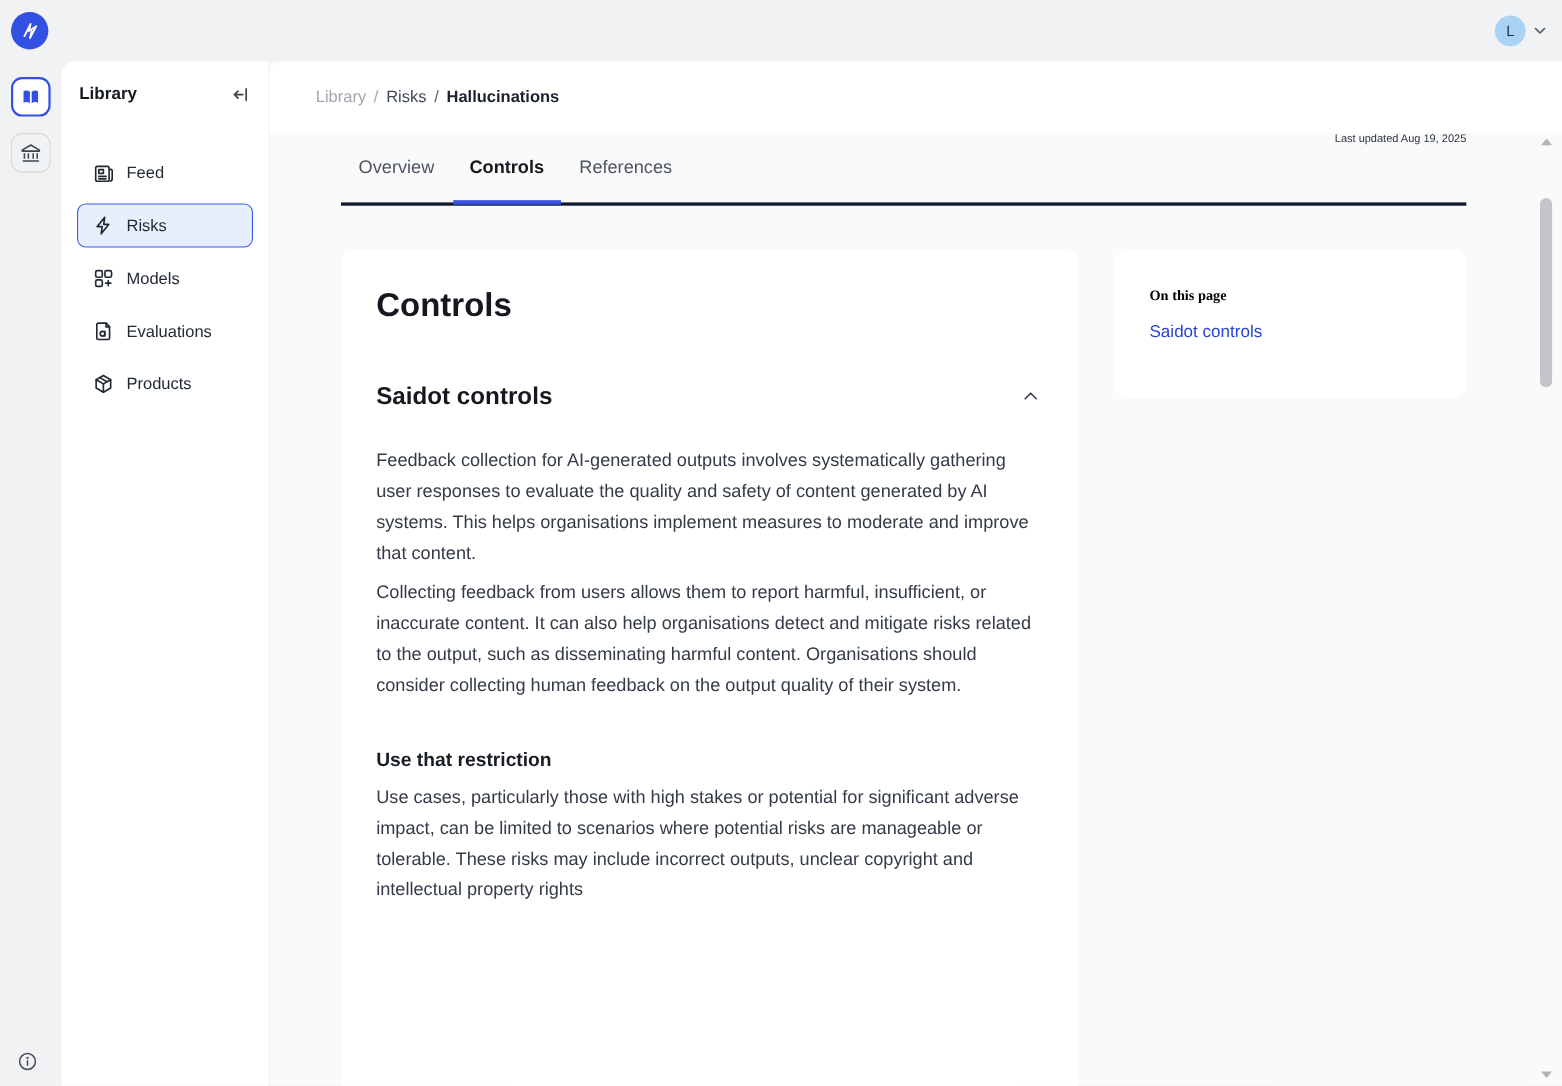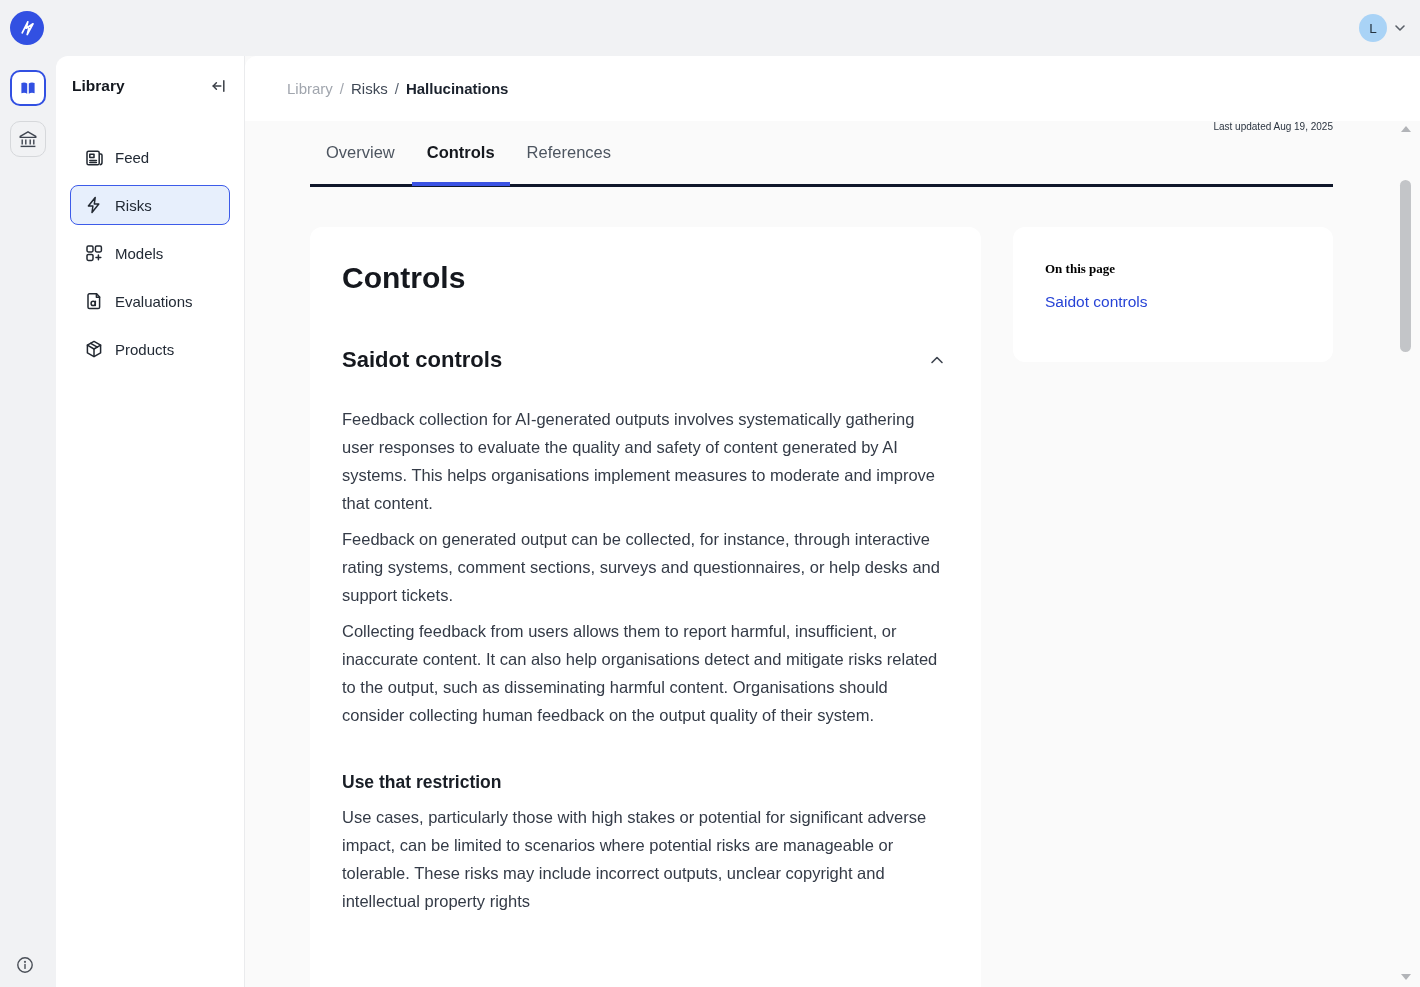--- a/index.html
+++ b/index.html
@@ -237,21 +237,20 @@
         <span>
           <svg width="20" height="20" viewBox="0 0 20 20" fill="none" stroke="#3f4550" stroke-width="1.6" stroke-linecap="round" stroke-linejoin="round">
             <path d="M5 12.5L10 7.5l5 5"></path>
           </svg>
         </span>
       </span>
     </div>
 
     <div class="article">
       <p>Feedback collection for AI-generated outputs involves systematically gathering user responses to evaluate the quality and safety of content generated by AI systems. This helps organisations implement measures to moderate and improve that content.</p>
-      <p>Feedback on generated output can be collected, for instance, through interactive rating systems, comment sections, surveys and questionnaires, or help desks and support tickets.</p>
       <p>Collecting feedback from users allows them to report harmful, insufficient, or inaccurate content. It can also help organisations detect and mitigate risks related to the output, such as disseminating harmful content. Organisations should consider collecting human feedback on the output quality of their system.</p>
     </div>
 
     <div class="article">
       <h3>Use that restriction</h3>
       <p>Use cases, particularly those with high stakes or potential for significant adverse impact, can be limited to scenarios where potential risks are manageable or tolerable. These risks may include incorrect outputs, unclear copyright and intellectual property rights</p>
     </div>
   </div>
 
   <div class="toc-card">

